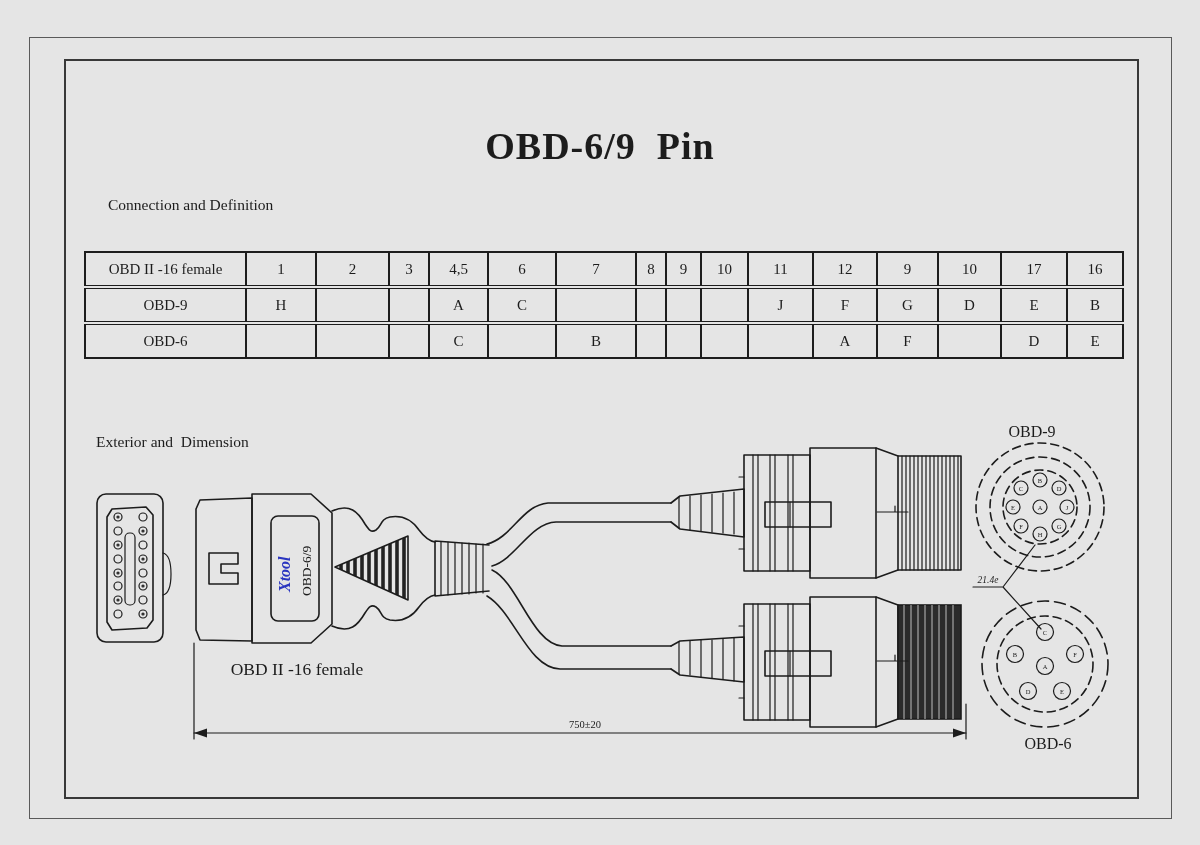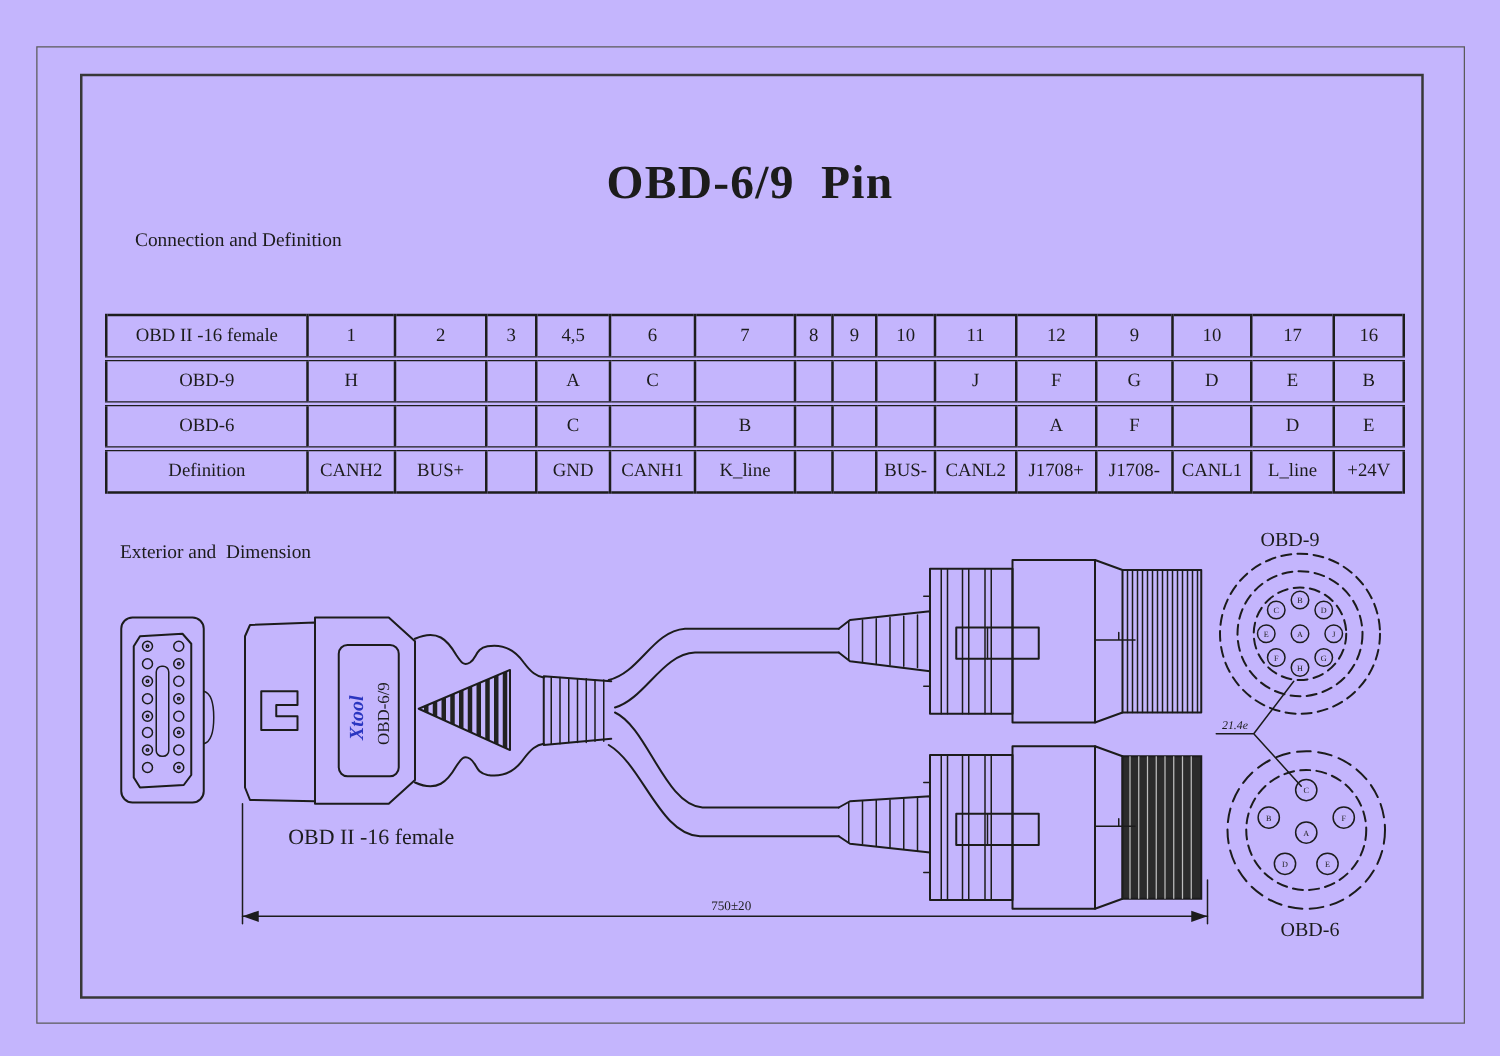--- a/index.html
+++ b/index.html
@@ -1,25 +1,25 @@
 <!DOCTYPE html>
 <html><head>
 <meta charset="utf-8">
 <style>
   html,body{margin:0;padding:0;background:#fff;}
-  .page{position:relative;width:1200px;height:845px;background:#c4b5fd;
+  .page{position:relative;width:1200px;height:845px;background:#e5e5e5;
         font-family:"Liberation Serif", serif;color:#1c1c1c;overflow:hidden;}
   .border-outer{position:absolute;left:29px;top:37px;width:1141px;height:780px;
         border:1.5px solid #5a5a5a;}
   .border-inner{position:absolute;left:64px;top:59px;width:1071px;height:736px;
         border:2px solid #383838;}
   .title{position:absolute;left:0;top:124px;width:1200px;text-align:center;
         font-size:38px;font-weight:600;letter-spacing:1px;white-space:pre;}
   .section-label{position:absolute;font-size:15.5px;white-space:pre;}
-  .sec1{left:108px;top:184px;}
+  .sec1{left:108px;top:196px;}
   .sec2{left:96px;top:433px;}
   table.pinmap{position:absolute;left:84px;top:251px;width:1038px;
         border-collapse:collapse;table-layout:fixed;border:2.5px solid #1d1d1d;}
   table.pinmap td{border-left:2px solid #1d1d1d;border-right:2px solid #1d1d1d;
         border-top:none;border-bottom:4px double #1d1d1d;
         height:32px;text-align:center;vertical-align:middle;
         font-size:15px;white-space:nowrap;overflow:visible;padding:0 1px;}
   table.pinmap tr:last-child td{border-bottom:none;}
   svg.drawing{position:absolute;left:0;top:0;}
   .ln{fill:none;stroke:#1c1c1c;stroke-width:1.6;stroke-linejoin:round;stroke-linecap:round;}
@@ -108,38 +108,20 @@
       <td></td>
       <td></td>
       <td></td>
       <td></td>
       <td>A</td>
       <td>F</td>
       <td></td>
       <td>D</td>
       <td>E</td>
     </tr>
-    <tr>
-      <td>Definition</td>
-      <td>CANH2</td>
-      <td>BUS+</td>
-      <td></td>
-      <td>GND</td>
-      <td>CANH1</td>
-      <td>K_line</td>
-      <td></td>
-      <td></td>
-      <td>BUS-</td>
-      <td>CANL2</td>
-      <td>J1708+</td>
-      <td>J1708-</td>
-      <td>CANL1</td>
-      <td>L_line</td>
-      <td>+24V</td>
-    </tr>
   </tbody>
     </table>
 
   <svg class="drawing" width="1200" height="845" viewBox="0 0 1200 845">
     <defs>
       <clipPath id="coneclip">
           <path d="M335,567 L408,536 L408,600 Z"></path>
         </clipPath>
     </defs>
 

